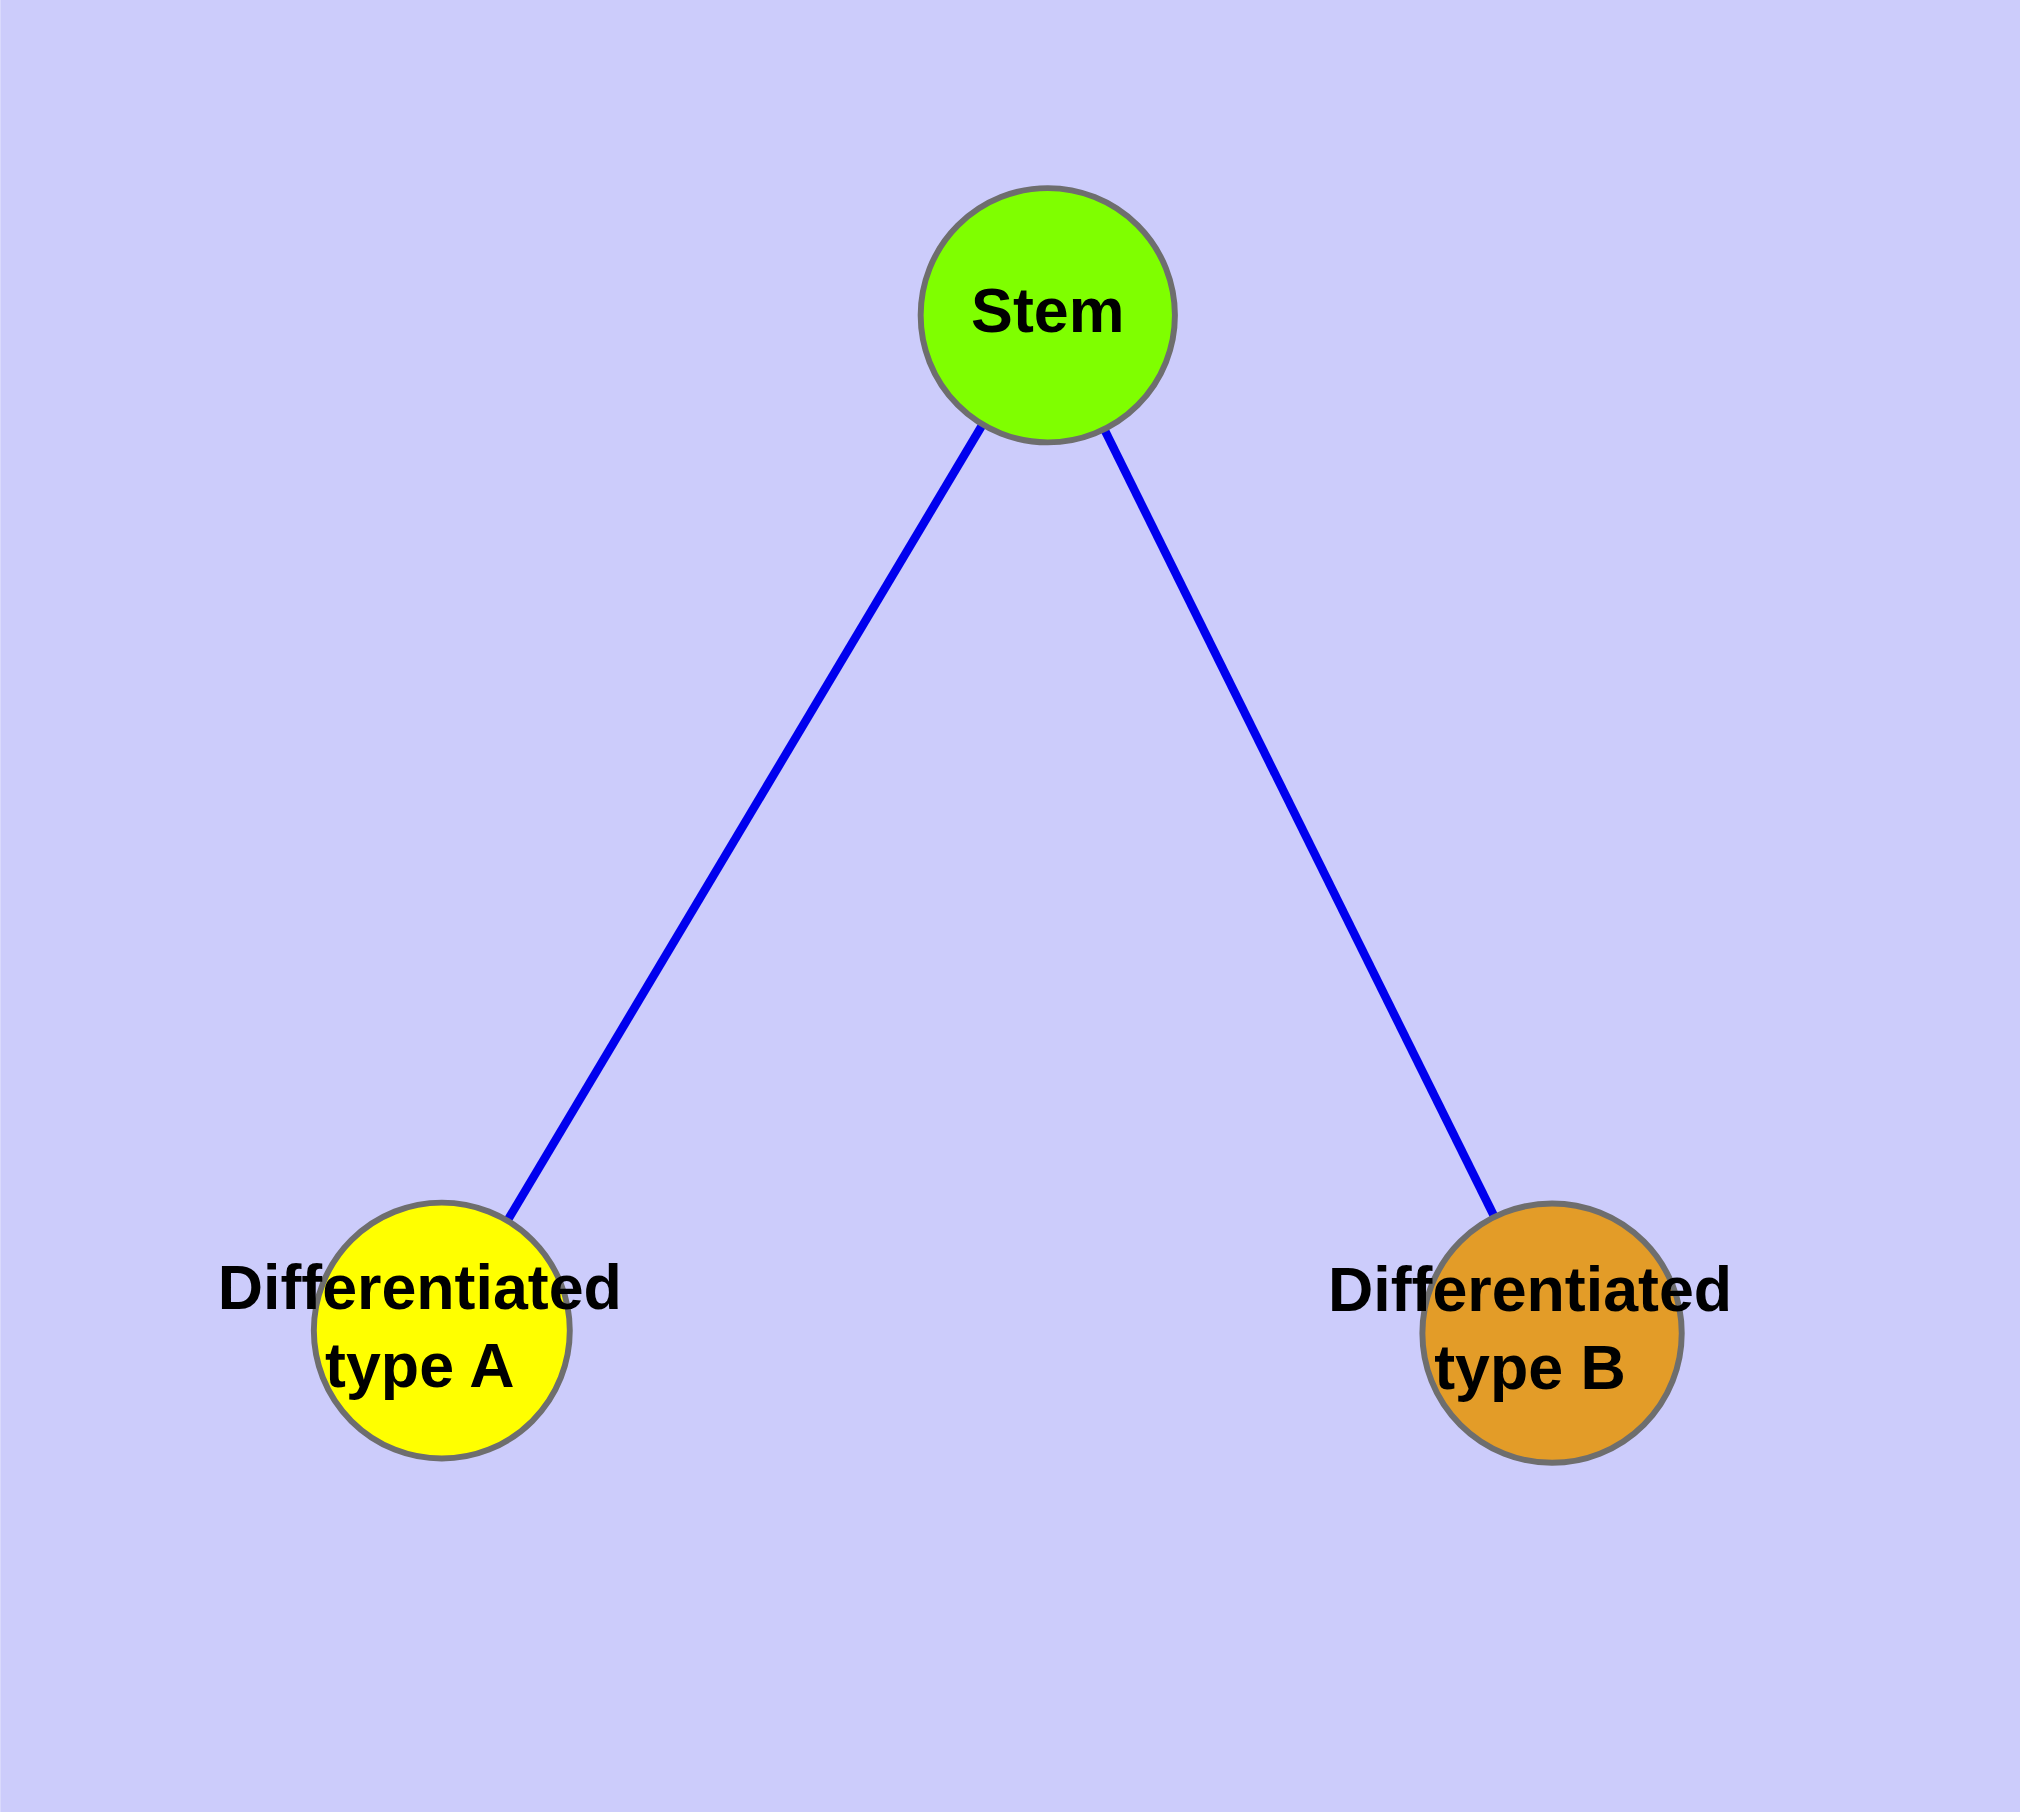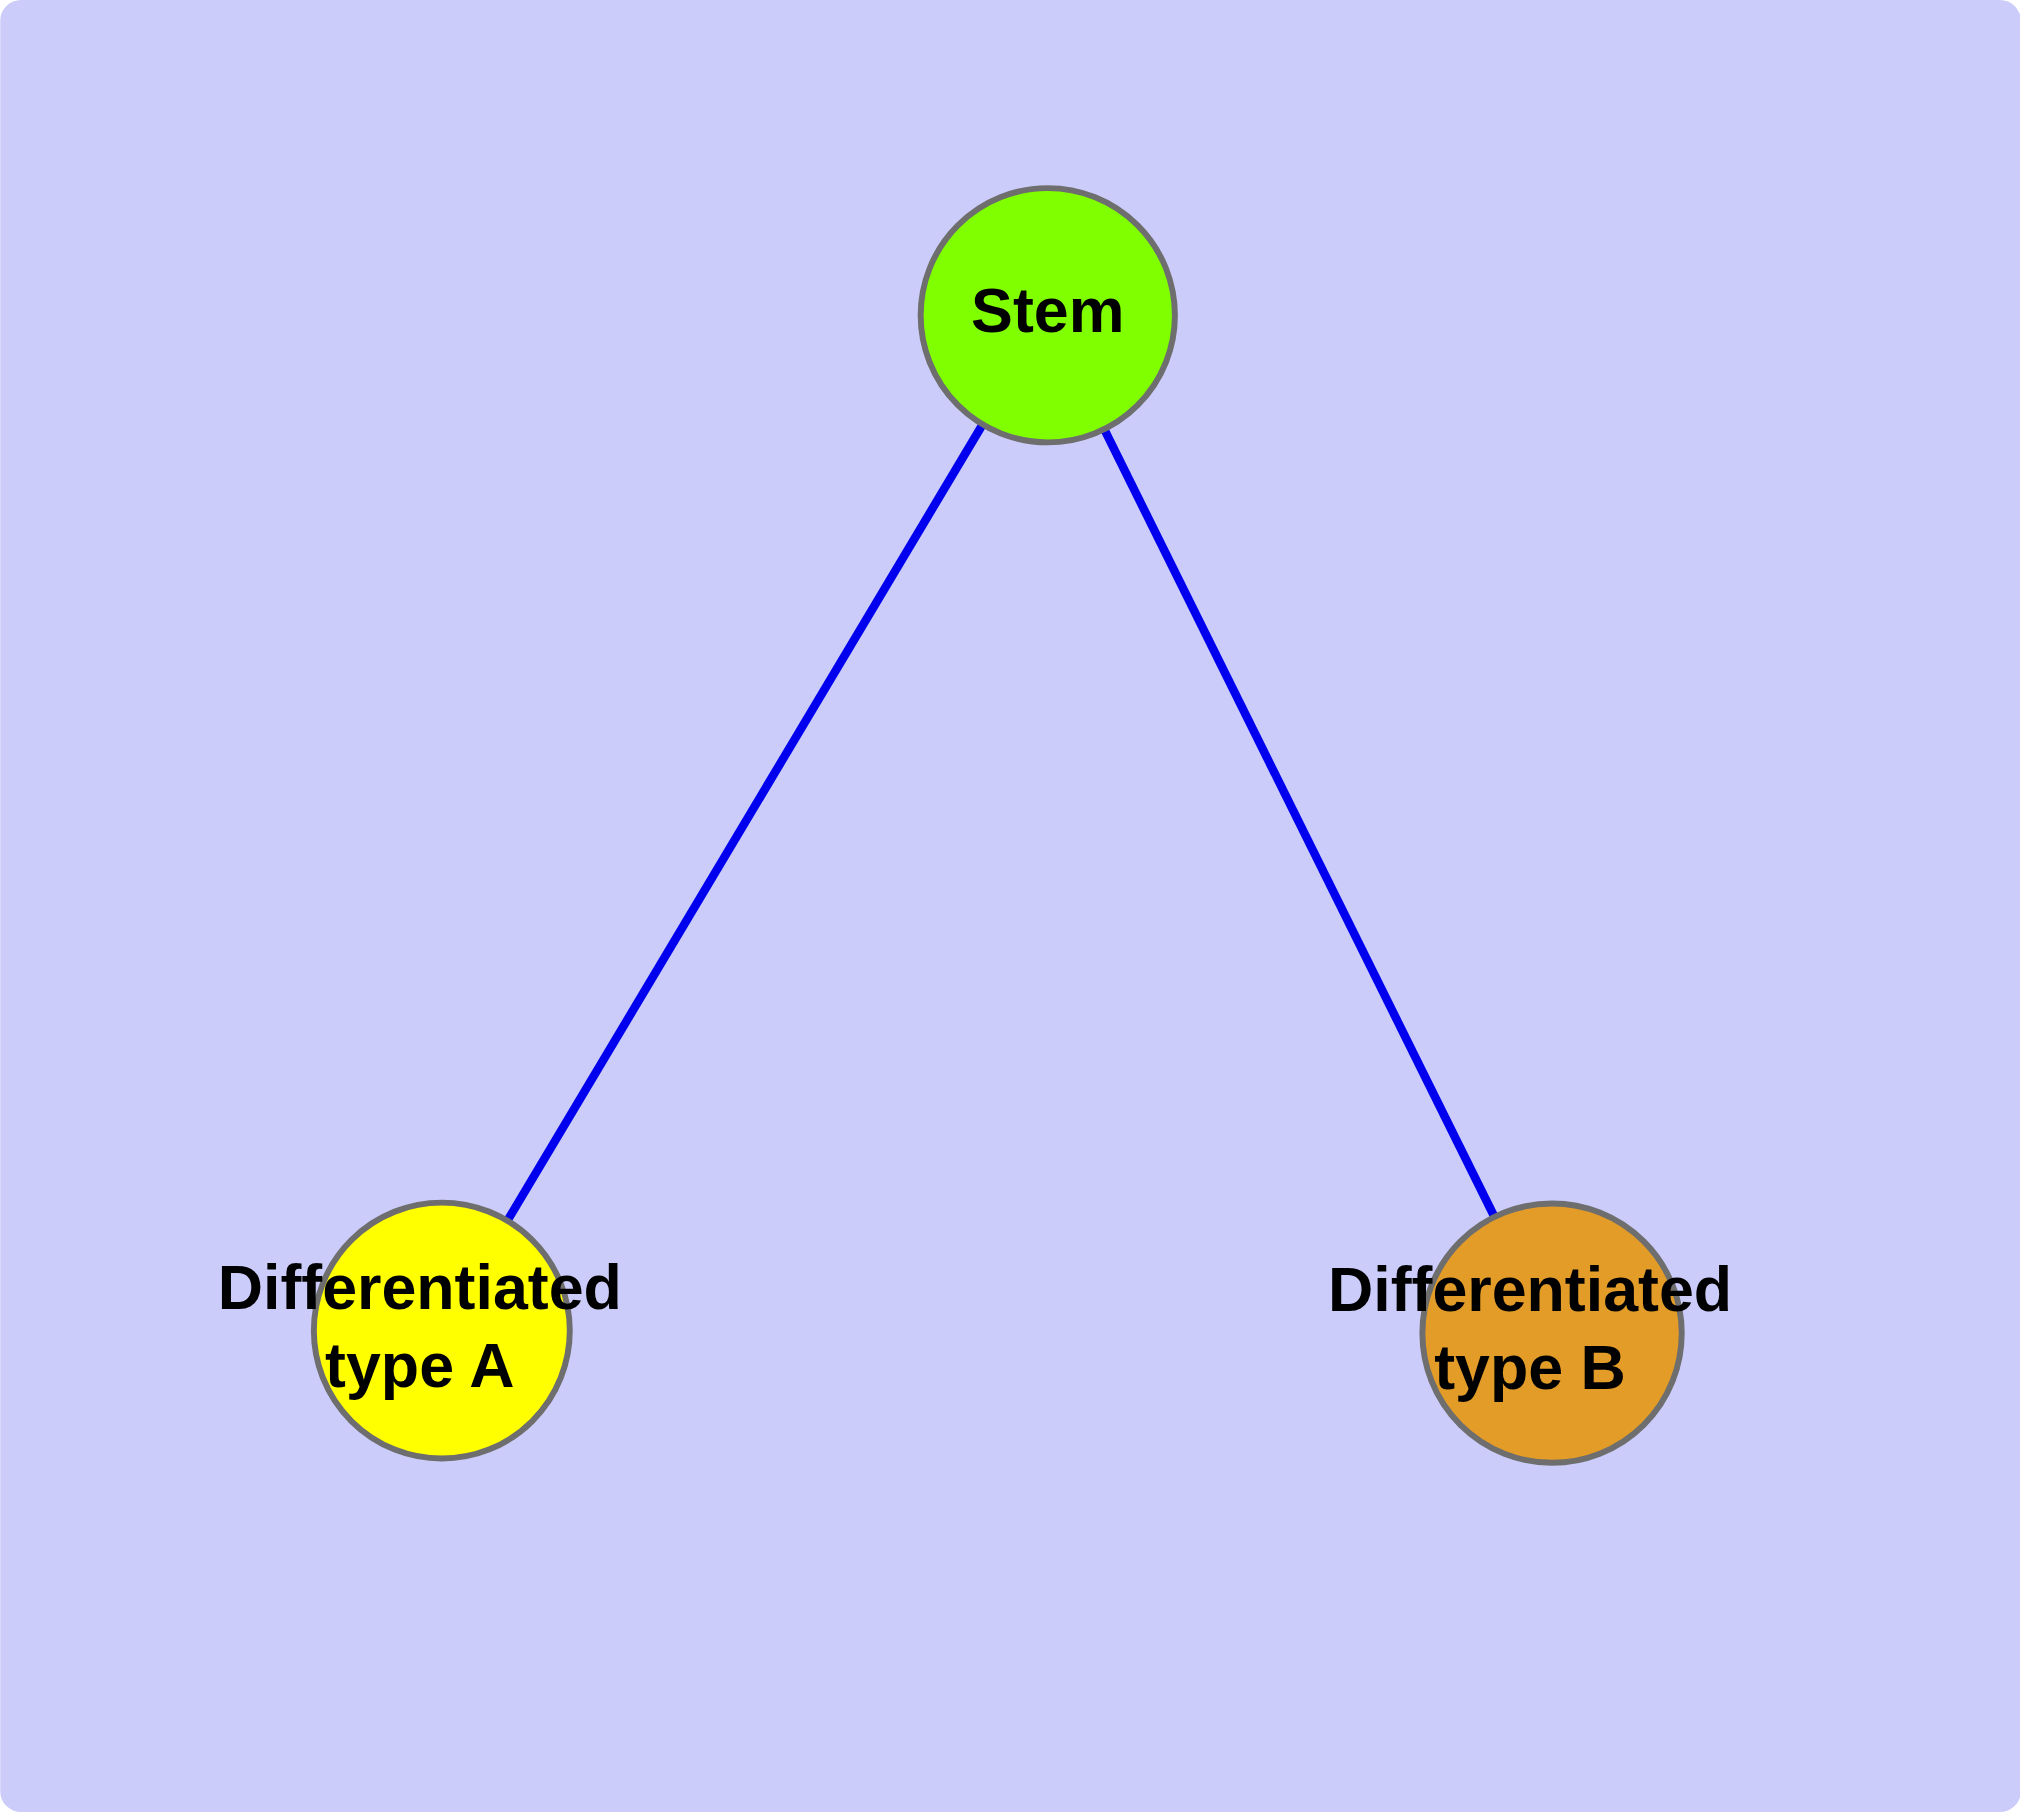--- a/index.html
+++ b/index.html
@@ -35,21 +35,21 @@
     font-size: 74px;
     fill: #000000;
     text-anchor: middle;
     dominant-baseline: middle;
     white-space: pre;
   }
 </style>
 </head>
 <body>
 
-<div id="canvas-root" style="width: 2021px; height: 1812px; border-radius: 21px;">
+<div id="canvas-root" style="width: 2021px; height: 1812px;">
   <svg id="graph-svg" viewBox="0 0 2384 2138" xmlns="http://www.w3.org/2000/svg" style="width: 2021px; height: 1812px;">
 
     <rect id="bg-rect" x="0" y="0" width="2384" height="2138" fill="#ccccfb"></rect>
 
     <g id="edges-layer">
         <line x1="1161.176225186288" y1="497.3690660515062" x2="596.3362664220251" y2="1443.7722417152643" class="edge-line" stroke="#0000ee"></line>
         <line x1="1300.813452395777" y1="502.825136684585" x2="1764.8547643358168" y2="1439.4866755753208" class="edge-line" stroke="#0000ee"></line>
       </g>
     <g id="nodes-layer">
         <circle cx="1236" cy="372" r="150" fill="#7fff00" class="node-circle" stroke="#6e6e6e"></circle>

